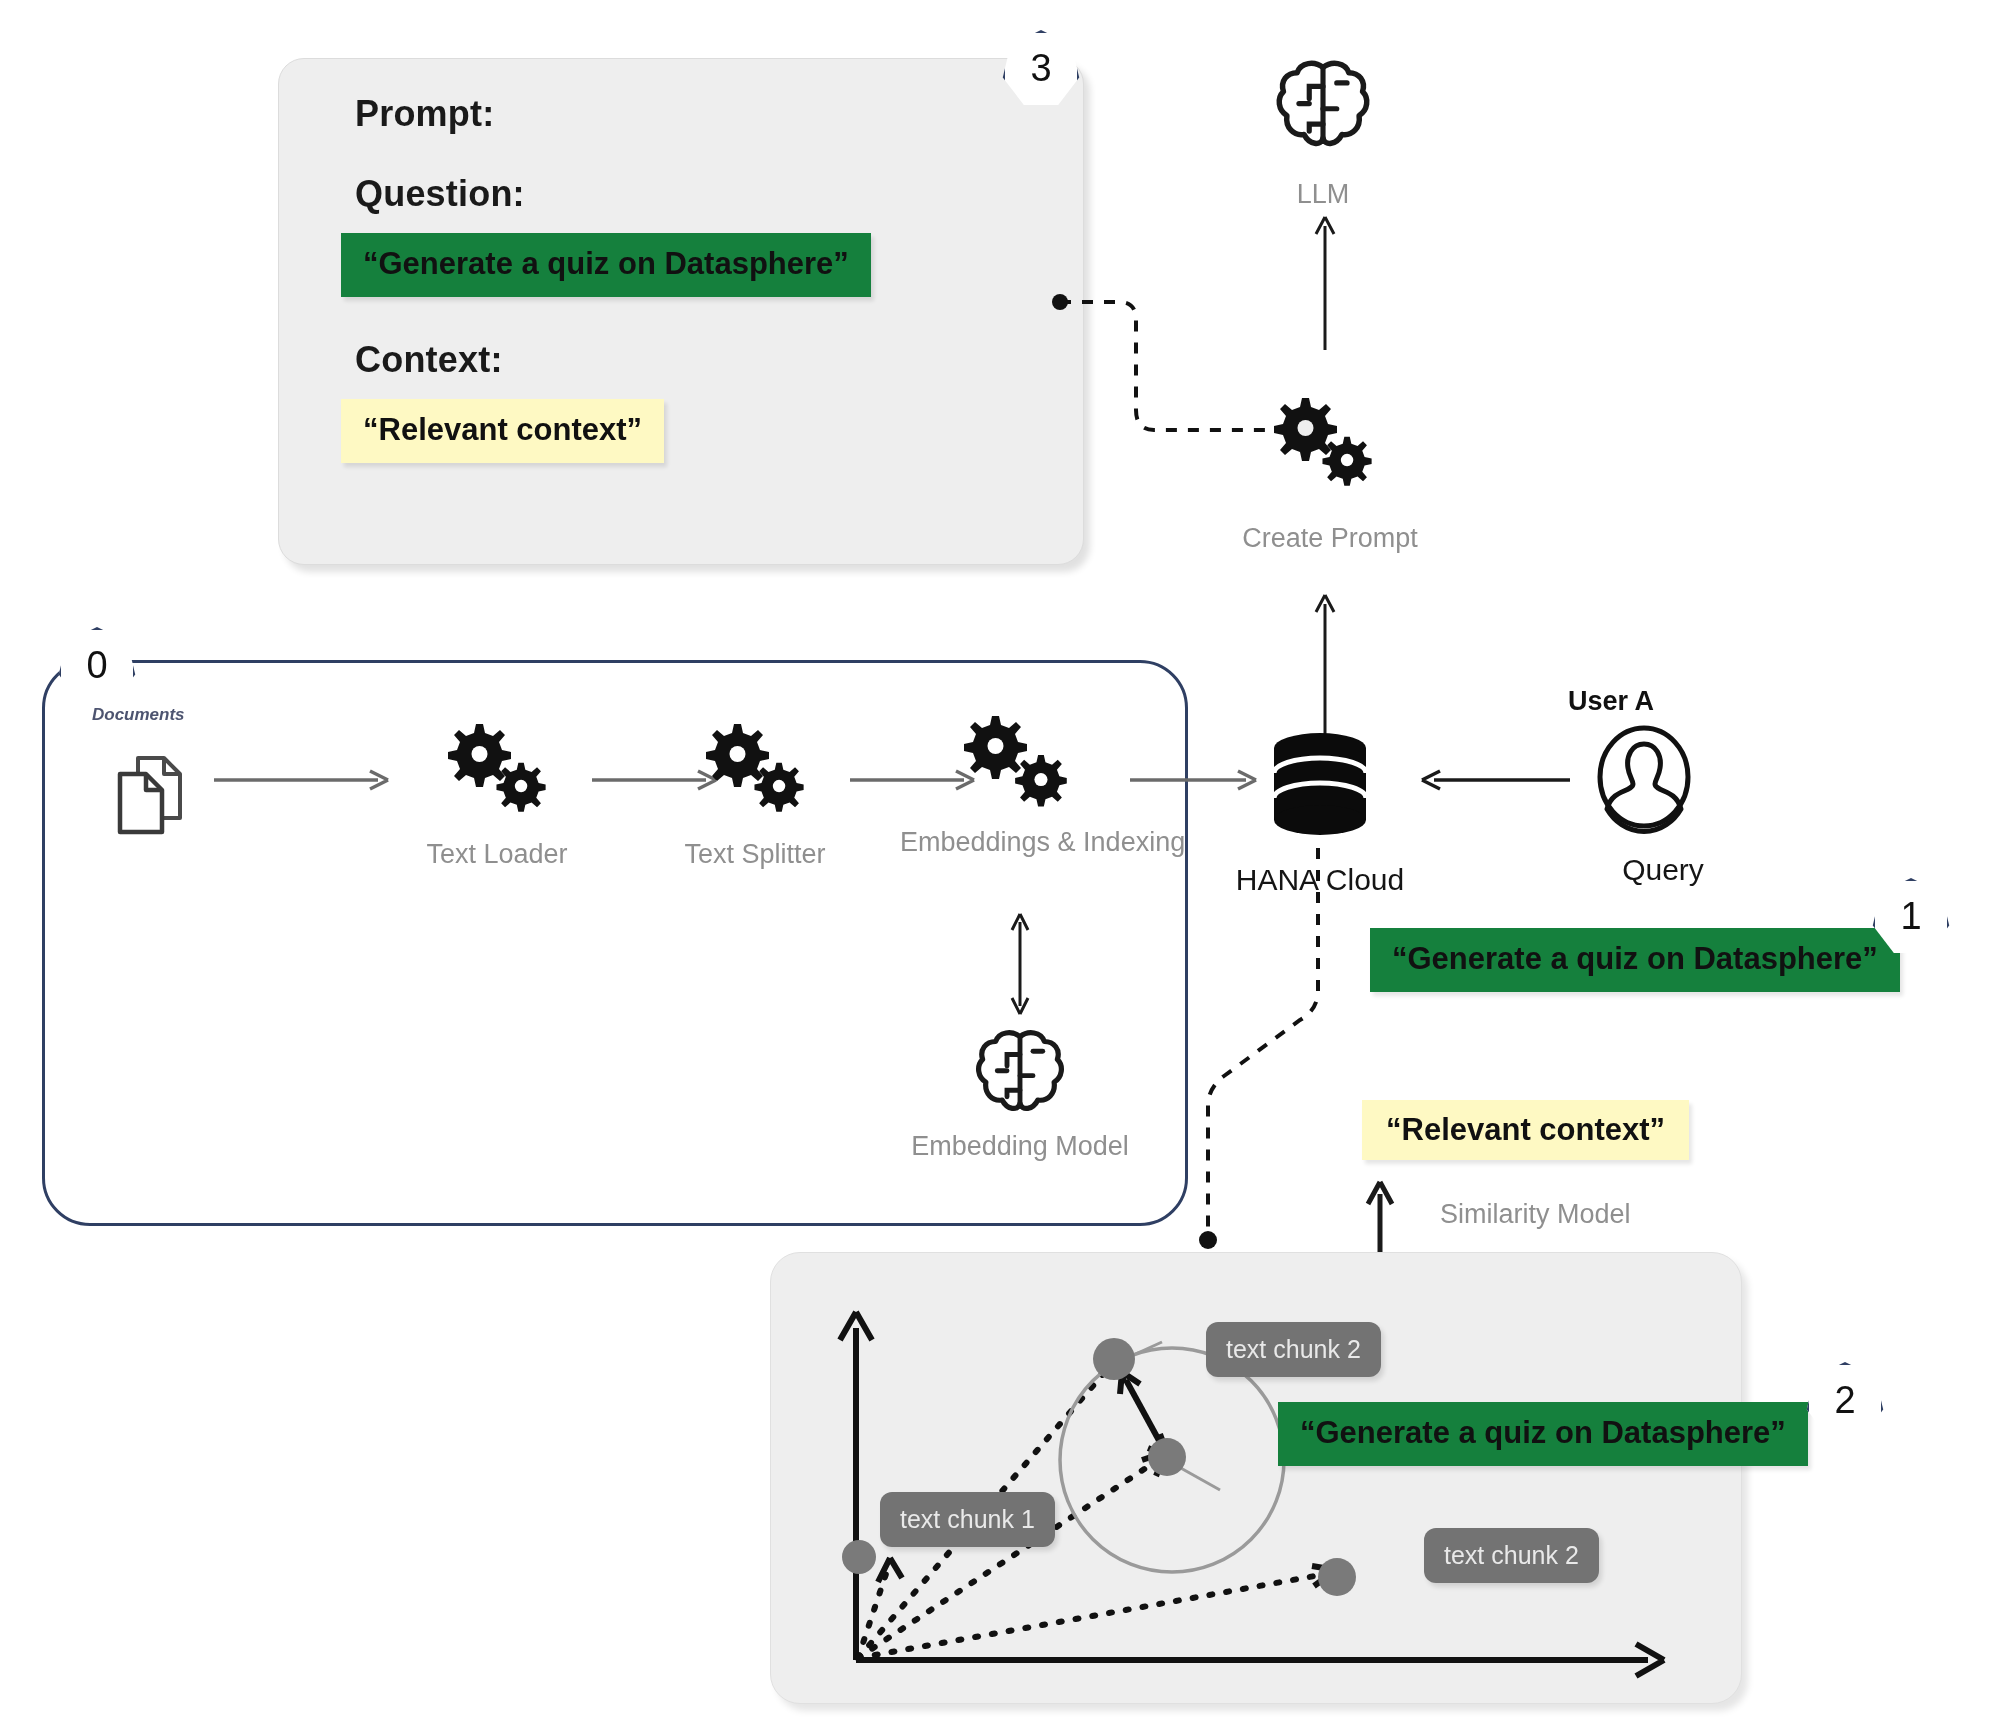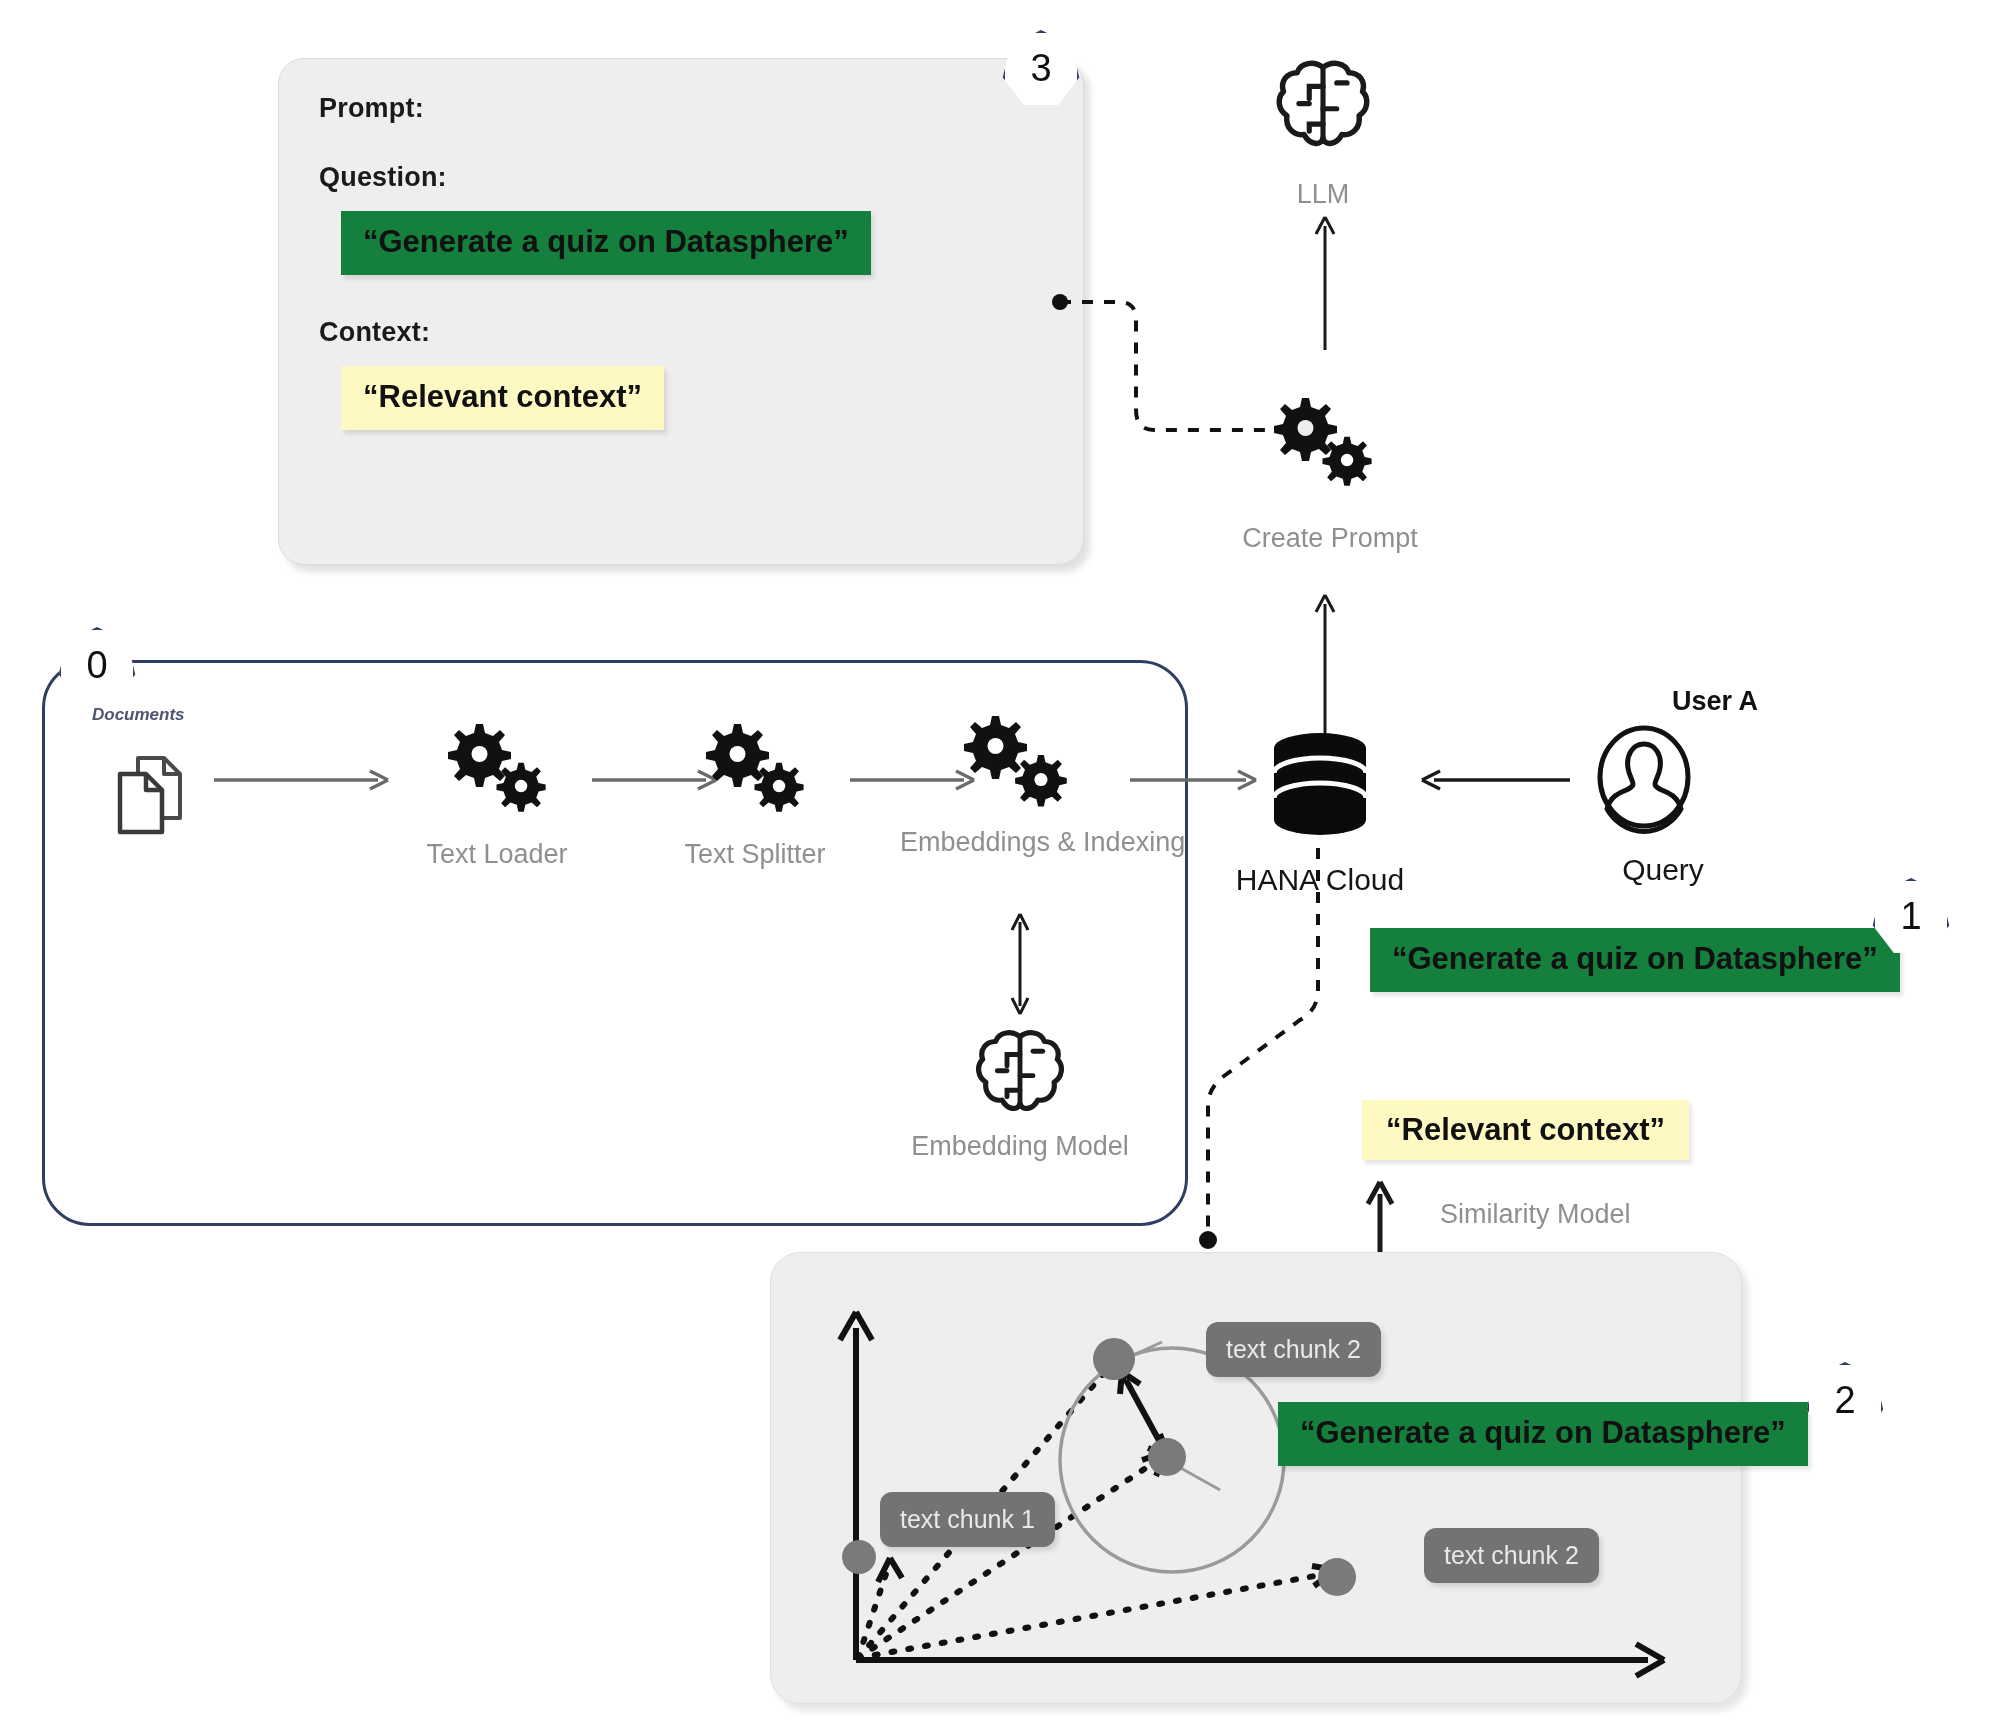--- a/index.html
+++ b/index.html
@@ -11,21 +11,21 @@
   #stage{position:absolute;left:0;top:0;width:2004px;height:1726px;}
   .abs{position:absolute;}
 
   
   #prompt-card{
     left:278px;top:58px;width:804px;height:505px;
     background:#eeeeee;border:1px solid #dcdcdc;border-radius:26px;
     box-shadow:6px 7px 7px rgba(0,0,0,.12);
   }
   #prompt-card .inner{padding:34px 40px 0 40px;}
-  .lbl-bold{font-weight:bold;font-size:27px;color:#1a1a1a;letter-spacing:.2px;}
+  .lbl-bold{font-weight:bold;font-size:36px;color:#1a1a1a;letter-spacing:.2px;margin-left:36px;}
   .prompt-body{
     font-size:26px;color:#6d6d6d;line-height:1.35;margin-top:6px;
     max-width:700px;
   }
   .hl{
     display:inline-block;font-size:31px;font-weight:bold;color:#111;
     padding:13px 22px 15px 22px;box-shadow:3px 4px 4px rgba(0,0,0,.10);
   }
   .hl-yellow{background:#15803d;}
   .hl-green{background:#fef9c3;}
@@ -248,21 +248,21 @@
       <ellipse cx="58" cy="90" rx="46" ry="15" fill="#0b0b0b"></ellipse>
     </svg>
   </div>
   <div class="abs node-label dark" style="left:1195px;top:862px;width:250px;font-size:30px;">HANA Cloud</div>
 
   <svg class="abs" style="left:1412px;top:760px;" width="160" height="40">
     <line x1="158" y1="20" x2="22" y2="20" class="stroke-dark" stroke-width="3.5"></line>
     <path d="M10 20 L28 11 M10 20 L28 29" class="stroke-dark" stroke-width="3.5"></path>
   </svg>
 
-  <div class="abs" style="left:1568px;top:686px;width:190px;font-size:27px;font-weight:bold;color:#111;text-align:right;">User A</div>
+  <div class="abs" style="left:1568px;top:686px;width:190px;font-size:27px;font-weight:bold;color:#111;text-align:left;">User A</div>
   <div class="abs" style="left:1592px;top:722px;width:104px;height:110px;">
     <svg width="104" height="110" viewBox="0 0 104 110">
       <ellipse cx="52" cy="55" rx="44" ry="49" fill="#fff" stroke="#111" stroke-width="5"></ellipse>
       <path d="M52 22 c12 0 18 12 16 24 c-1 8 -5 12 -5 16 c0 5 12 7 18 12 c5 4 7 9 8 13
                a44 49 0 0 1 -74 0 c1 -4 3 -9 8 -13 c6 -5 18 -7 18 -12 c0 -4 -4 -8 -5 -16 c-2 -12 4 -24 16 -24 z" fill="none" stroke="#111" stroke-width="5" stroke-linejoin="round"></path>
     </svg>
   </div>
   <div class="abs node-label dark" style="left:1568px;top:852px;width:190px;font-size:30px;">Query</div>
 
   <div class="abs" style="left:1370px;top:928px;">

